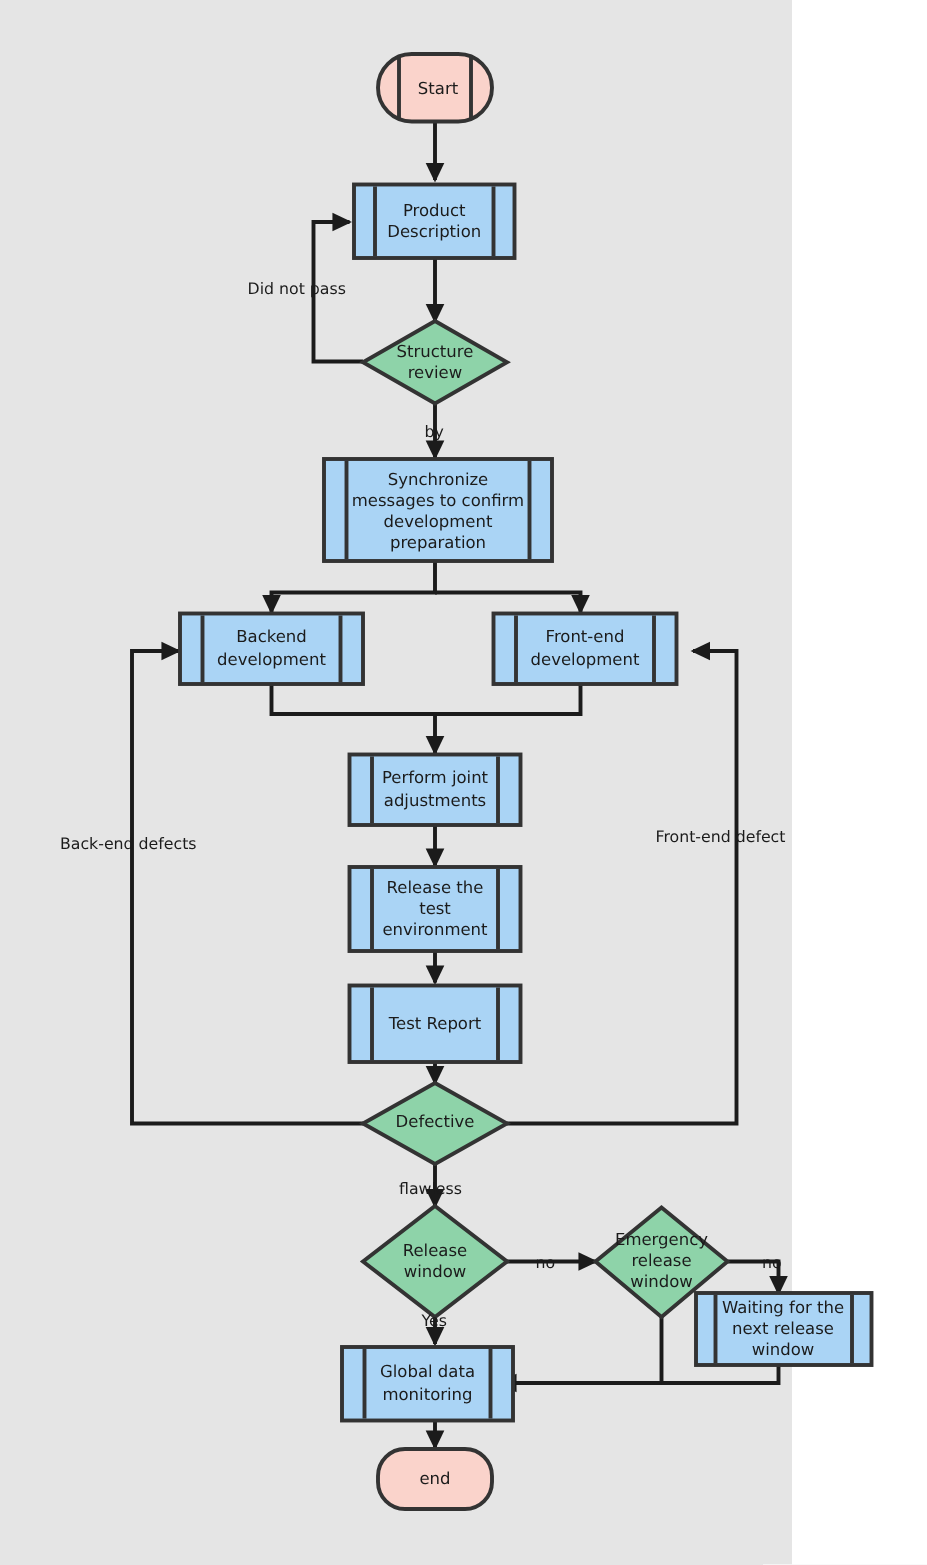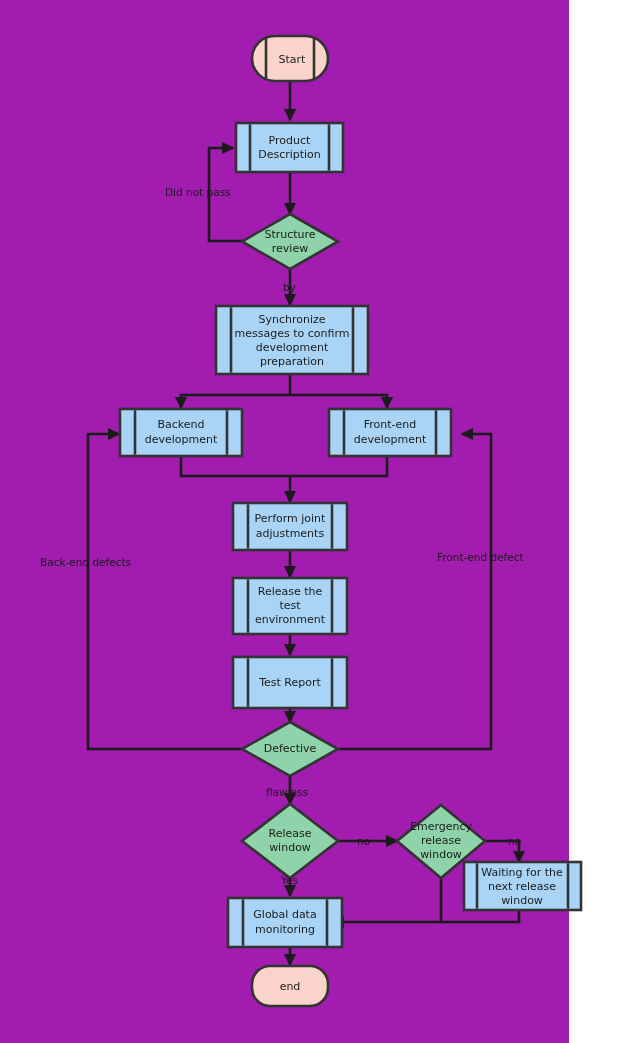--- a/index.html
+++ b/index.html
@@ -8,23 +8,23 @@
     background: #ffffff;
   }
   body {
     width: 618px;
     height: 1043px;
     font-family: "DejaVu Sans", sans-serif;
     overflow: hidden;
   }
   #flowchart-root {
     position: relative;
-    width: 569px;
+    width: 528px;
     height: 1043px;
-    background: #a21caf;
+    background: #e5e5e5;
   }
   svg#chart {
     display: block;
     width: 618px;
     height: 1043px;
   }
   .node-text {
     font-family: "DejaVu Sans", sans-serif;
     font-size: 11px;
     fill: #1b1b1b;

